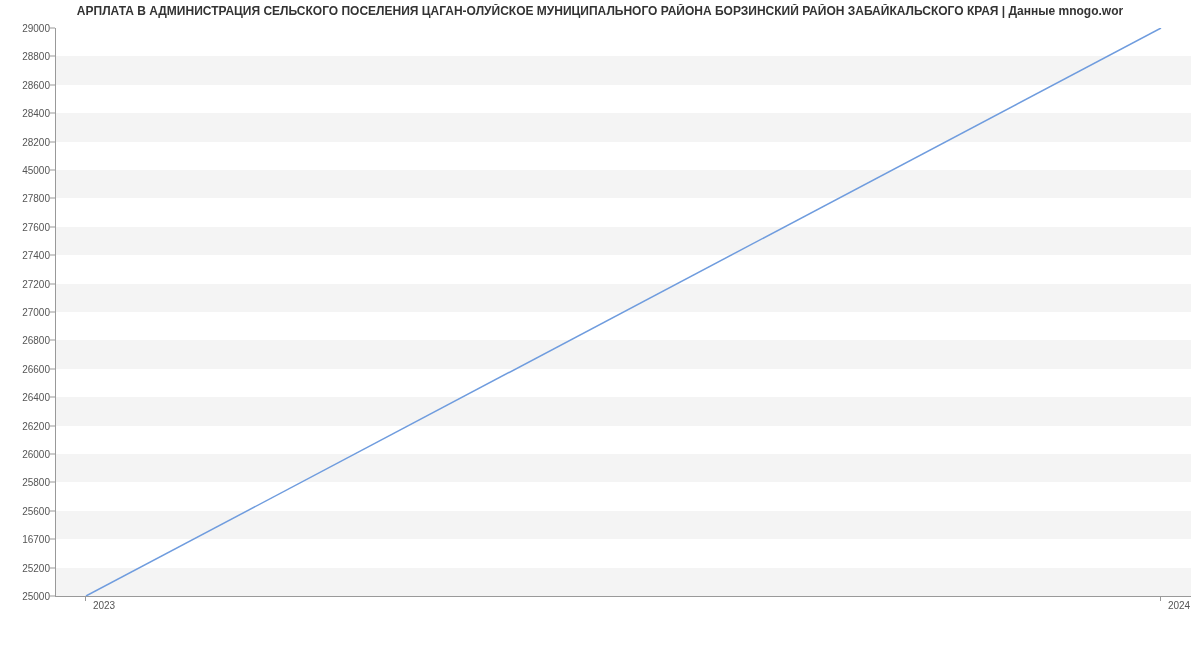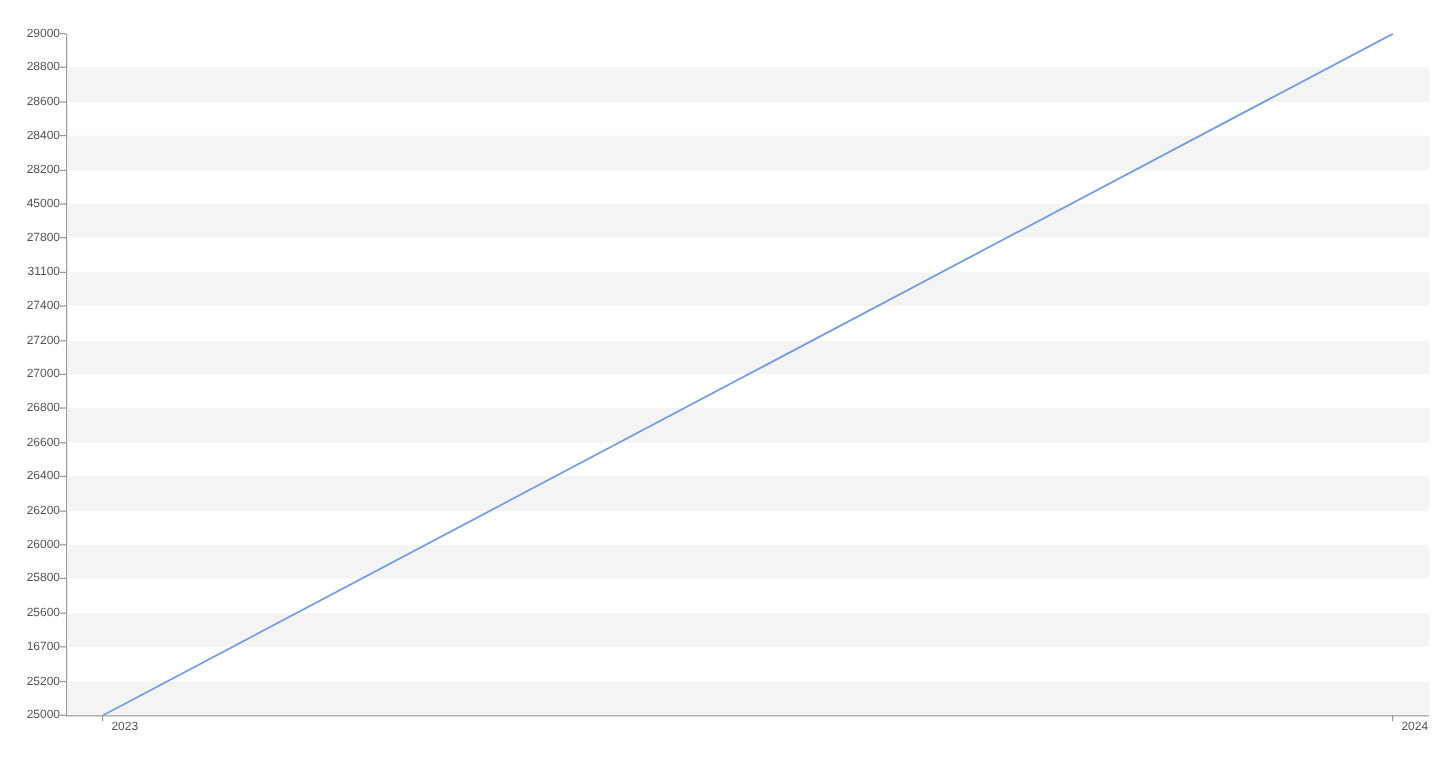--- a/index.html
+++ b/index.html
@@ -89,20 +89,21 @@
   .line-path {
     stroke: #6f9cde;
     stroke-width: 1.5;
     fill: none;
   }
 </style>
 </head>
 <body>
 
 <div class="chart-wrap">
+  <div class="title">АРПЛАТА В АДМИНИСТРАЦИЯ СЕЛЬСКОГО ПОСЕЛЕНИЯ ЦАГАН-ОЛУЙСКОЕ МУНИЦИПАЛЬНОГО РАЙОНА БОРЗИНСКИЙ РАЙОН ЗАБАЙКАЛЬСКОГО КРАЯ | Данные mnogo.wor</div>
 
   <div class="plot-area">
     <div class="plot-inner" id="plot-inner">
         <div class="band" style="top: 539.6px; height: 28.4px;"></div>
         <div class="band" style="top: 482.8px; height: 28.4px;"></div>
         <div class="band" style="top: 426px; height: 28.4px;"></div>
         <div class="band" style="top: 369.2px; height: 28.4px;"></div>
         <div class="band" style="top: 312.4px; height: 28.4px;"></div>
         <div class="band" style="top: 255.6px; height: 28.4px;"></div>
         <div class="band" style="top: 198.8px; height: 28.4px;"></div>
@@ -135,21 +136,21 @@
       <div class="tick-label-y" style="top: 368.8px;">26600</div>
       <div class="tick-mark-y" style="top: 368.8px;"></div>
       <div class="tick-label-y" style="top: 340.4px;">26800</div>
       <div class="tick-mark-y" style="top: 340.4px;"></div>
       <div class="tick-label-y" style="top: 312px;">27000</div>
       <div class="tick-mark-y" style="top: 312px;"></div>
       <div class="tick-label-y" style="top: 283.6px;">27200</div>
       <div class="tick-mark-y" style="top: 283.6px;"></div>
       <div class="tick-label-y" style="top: 255.2px;">27400</div>
       <div class="tick-mark-y" style="top: 255.2px;"></div>
-      <div class="tick-label-y" style="top: 226.8px;">31100</div>
+      <div class="tick-label-y" style="top: 226.8px;">27600</div>
       <div class="tick-mark-y" style="top: 226.8px;"></div>
       <div class="tick-label-y" style="top: 198.4px;">27800</div>
       <div class="tick-mark-y" style="top: 198.4px;"></div>
       <div class="tick-label-y" style="top: 170px;">45000</div>
       <div class="tick-mark-y" style="top: 170px;"></div>
       <div class="tick-label-y" style="top: 141.6px;">28200</div>
       <div class="tick-mark-y" style="top: 141.6px;"></div>
       <div class="tick-label-y" style="top: 113.2px;">28400</div>
       <div class="tick-mark-y" style="top: 113.2px;"></div>
       <div class="tick-label-y" style="top: 84.8px;">28600</div>

